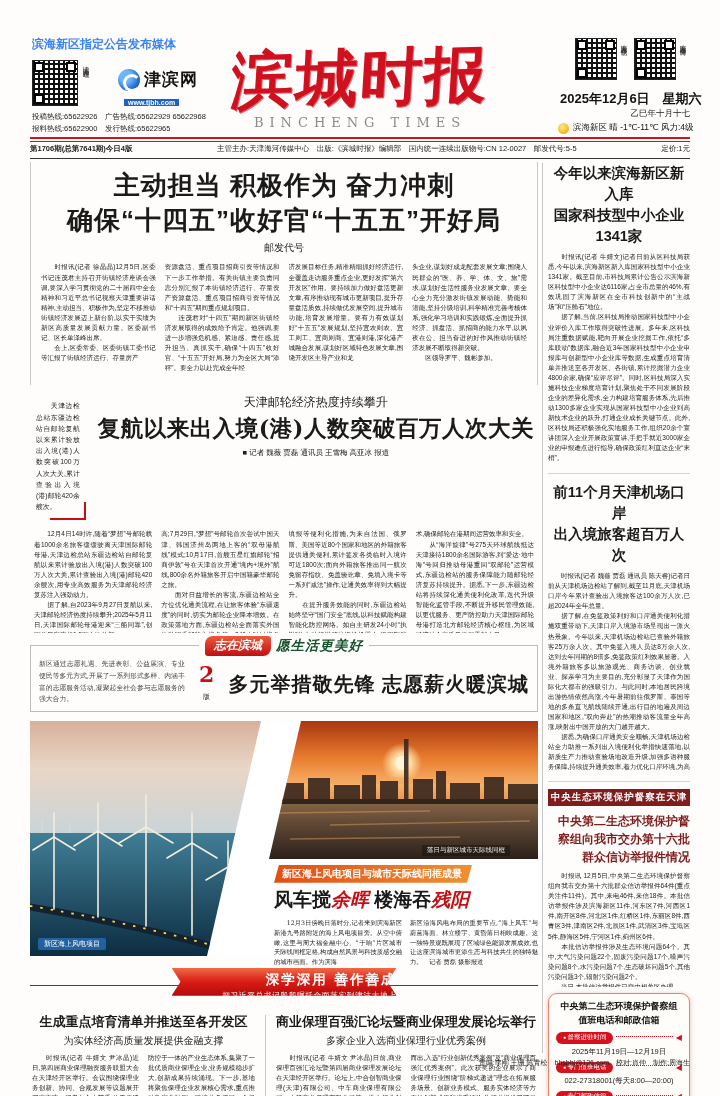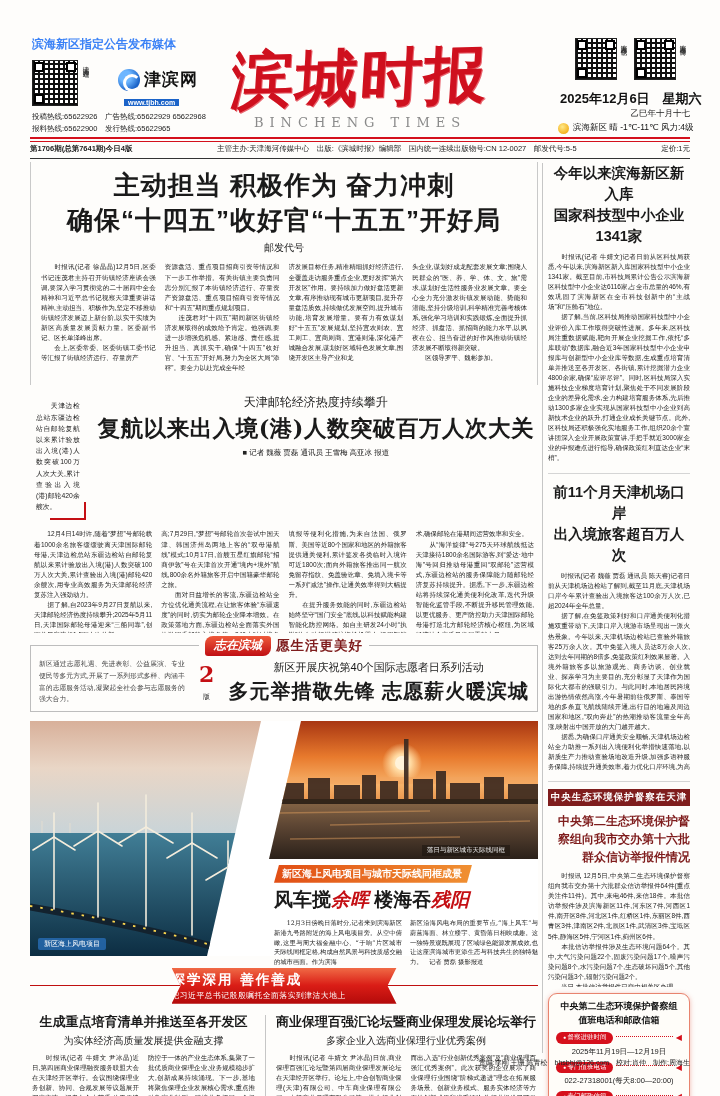--- a/index.html
+++ b/index.html
@@ -66,21 +66,21 @@
   .cruise-right { flex:1; }
   .cruise-kicker { text-align:center; font-size:12px; margin-top:2px; }
   .cruise-h { text-align:center; font-family:"DejaVu Serif","Liberation Serif",serif; font-size:22.5px; font-weight:bold; letter-spacing:0.5px; margin-top:2px; white-space:nowrap; }
   .cruise-byline { text-align:center; font-size:7.5px; color:#222; margin-top:4px; }
   .cruise .cols { height:104px; }
 
   
   .volunteer { margin-top:12px; border:1px solid #bdbdbd; padding:13px 8px 5px; position:relative; }
   .vol-banner { position:absolute; left:50%; top:-10px; transform:translateX(-50%); display:flex; align-items:center; gap:5px; background:#fefdfb; padding:0 6px; white-space:nowrap; }
   .vol-chip { background:linear-gradient(180deg,#ef5a3a,#c00f14); color:#fff; font-weight:bold; font-style:italic; font-size:12px; padding:1px 9px 2px; border-radius:8px 3px 8px 3px; font-family:"DejaVu Serif",serif; }
-  .vol-script { color:#7f1d1d; font-weight:bold; font-size:13.5px; font-family:"DejaVu Serif",serif; letter-spacing:1px; }
+  .vol-script { color:#14532d; font-weight:bold; font-style:italic; font-size:13.5px; font-family:"DejaVu Serif",serif; letter-spacing:1px; }
   .vol-row { display:flex; align-items:center; gap:8px; }
   .vol-note { width:158px; font-size:6.8px; line-height:1.7; color:#444; font-family:"DejaVu Serif","Liberation Serif",serif; text-align:justify; }
   .vol-page { width:30px; text-align:center; }
   .vol-page .num { color:#c40f14; font-family:"DejaVu Serif",serif; font-weight:bold; font-size:22px; line-height:1; display:block; }
   .vol-page .lab { font-size:7px; color:#222; }
   .vol-main { flex:1; }
   .vol-kicker { text-align:center; font-size:11px; }
   .vol-h { text-align:center; font-size:20px; font-weight:bold; letter-spacing:1px; margin-top:3px; white-space:nowrap; }
 
   
@@ -90,21 +90,21 @@
   .photo-caption { position:absolute; left:244px; top:142px; width:264px; }
   .cap-banner { display:inline-block; background:linear-gradient(90deg,#e14e15,#f09032); color:#fff; font-weight:bold; font-size:10px; padding:2px 10px 2px 8px; clip-path:polygon(5px 0,100% 0,calc(100% - 5px) 100%,0 100%); }
   .cap-h { margin-top:4px; font-size:19px; font-weight:bold; white-space:nowrap; }
   .cap-h .red { color:#c40f14; font-family:"DejaVu Serif",serif; font-style:italic; }
   .cap-cols { display:flex; gap:8px; margin-top:5px; }
   .cap-col { flex:1; font-size:6.3px; line-height:1.58; text-align:justify; color:#222; font-family:"DejaVu Serif","Liberation Serif",serif; height:64px; overflow:hidden; }
 
   
   .ribbon-row { margin-top:12px; position:relative; height:36px; }
   .ribbon-line { position:absolute; left:0; right:0; top:17px; height:1.5px; background:#c01010; }
-  .ribbon { position:relative; width:225px; margin:0 auto; height:36px; text-align:left; color:#fff;
+  .ribbon { position:relative; width:225px; margin:0 auto; height:28px; text-align:right; color:#fff;
             background:linear-gradient(180deg,#f06a45 0%,#da1d16 48%,#b30a0a 100%);
             clip-path:polygon(0 0,100% 0,96% 50%,100% 100%,0 100%,4% 50%); padding-top:3px; }
   .ribbon .l1 { font-size:13.5px; font-weight:bold; font-family:"DejaVu Serif",serif; letter-spacing:2px; }
   .ribbon .l2 { font-size:7.8px; margin-top:1px; letter-spacing:0.5px; }
 
   
   .bottom-row { margin-top:9px; display:flex; }
   .bot-art { padding:0 2px; }
   .bot-art.a1 { width:243px; }
   .bot-art.a2 { flex:1; }
@@ -236,21 +236,20 @@
         <span class="vol-chip">志在滨城</span>
         <span class="vol-script">愿生活更美好</span>
       </div>
       <div class="vol-row">
         <div class="vol-note">新区通过志愿礼遇、先进表彰、公益展演、专业便民等多元方式,开展了一系列形式多样、内涵丰富的志愿服务活动,凝聚起全社会参与志愿服务的强大合力。</div>
         <div class="vol-page">
           <span class="num">2</span>
           <span class="lab">版</span>
         </div>
         <div class="vol-main">
-          <div class="vol-kicker">新区开展庆祝第40个国际志愿者日系列活动</div>
           <div class="vol-h">多元举措敬先锋 志愿薪火暖滨城</div>
         </div>
       </div>
     </div>
 
     <div class="photo-block">
       <svg width="508" height="235" viewBox="0 0 508 235" aria-hidden="true">
         <defs>
           <linearGradient id="skyL" x1="0" y1="0" x2="0" y2="1">
             <stop offset="0" stop-color="#d8b09a"></stop>

